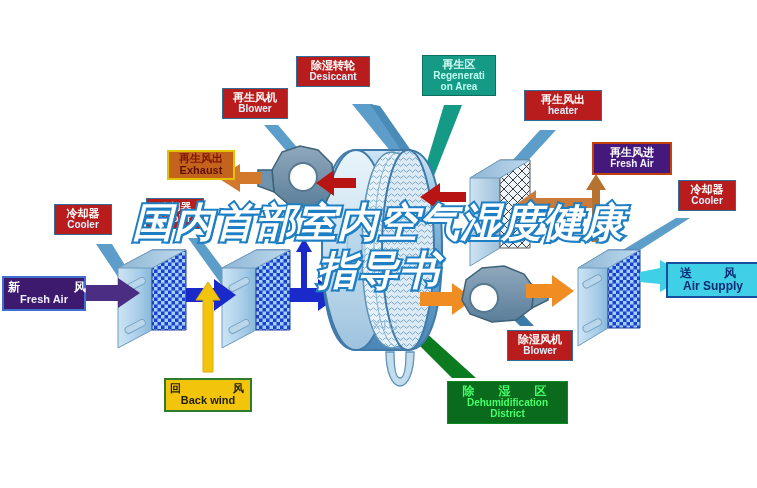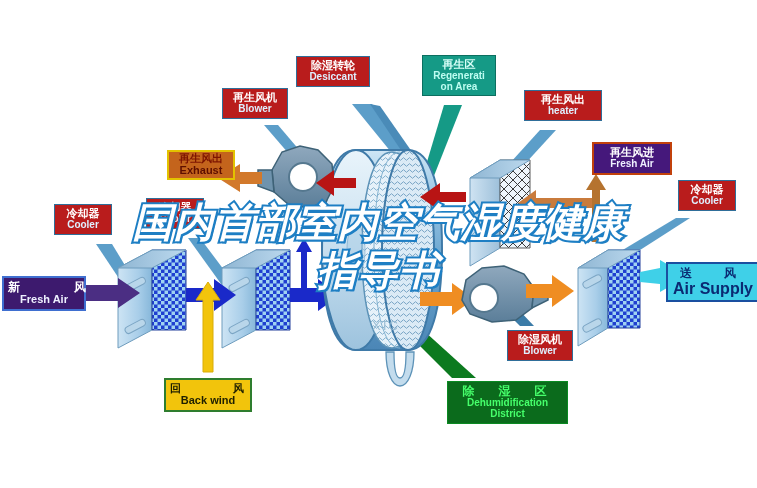--- a/index.html
+++ b/index.html
@@ -103,21 +103,21 @@
   .cal-yellow .cn{font-size:11px;color:#1f1f00;letter-spacing:10px;}
   .cal-yellow .en{font-size:11px;color:#1f1f00;}
 
   
   .cal-cyan{
     background:#3fd0e8;
     border:2px solid #1a4fa0;
     color:#0b2d78;
   }
   .cal-cyan .cn{font-size:12px;color:#0b2a72;letter-spacing:10px;}
-  .cal-cyan .en{font-size:16px;color:#0b2a72;}
+  .cal-cyan .en{font-size:12px;color:#0b2a72;}
 
   
   #headline{
     position:absolute;
     left:0; top:198px;
     width:757px;
     text-align:center;
     pointer-events:none;
   }
   #headline .hl-line{

